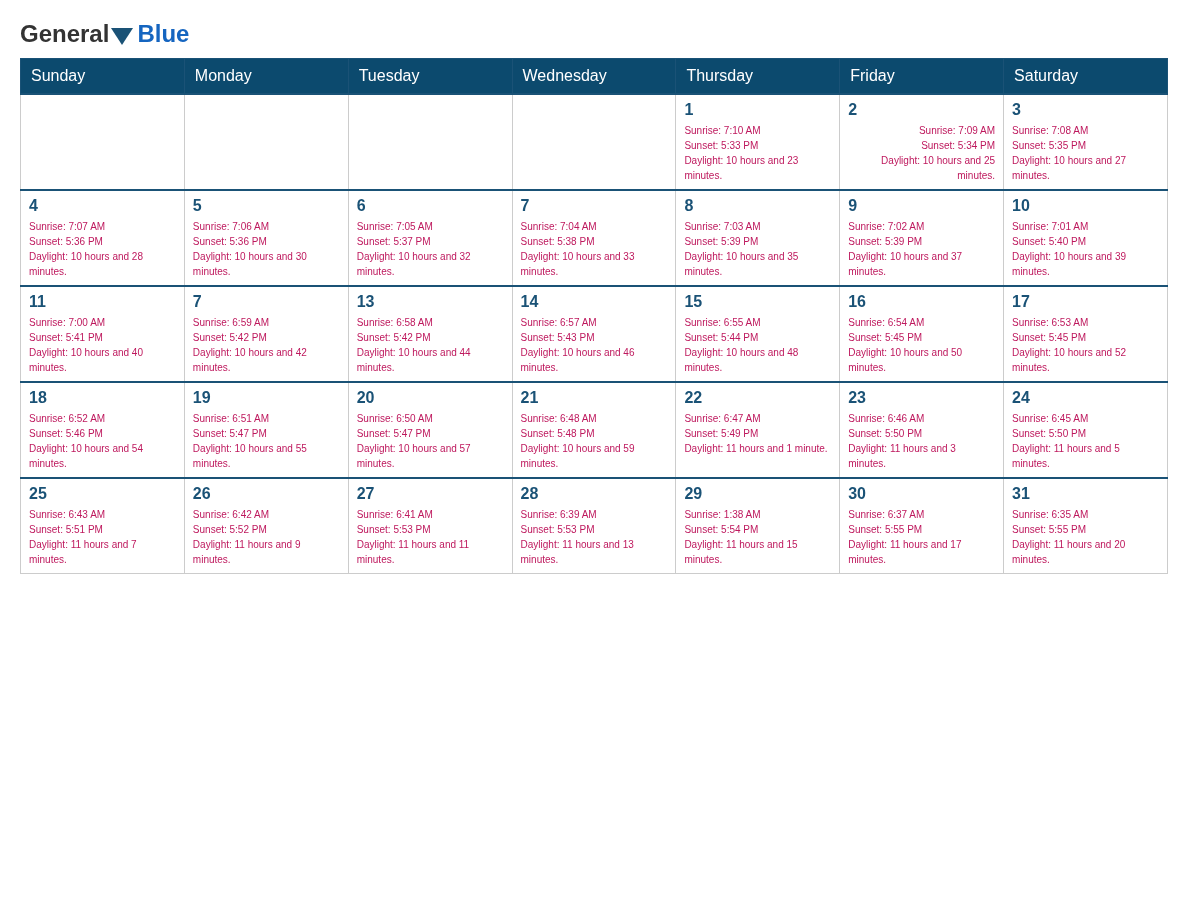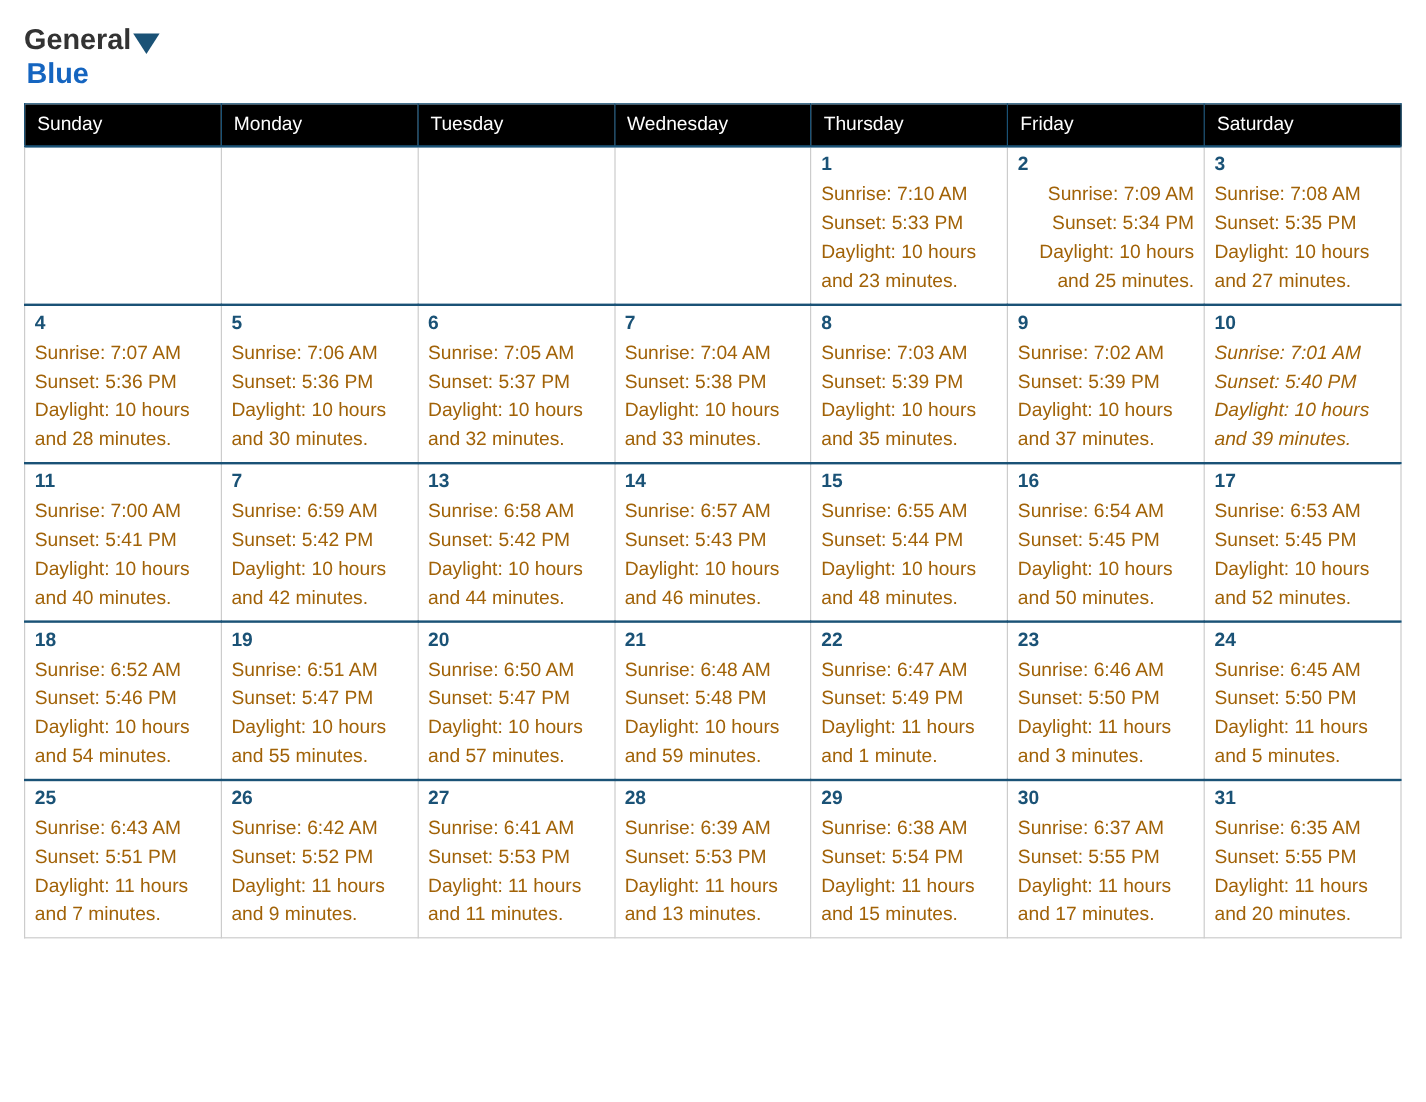--- a/index.html
+++ b/index.html
@@ -11,21 +11,21 @@
       min-height: 918px;
     }
     .header {
       display: flex;
       justify-content: space-between;
       align-items: flex-start;
       margin-bottom: 10px;
     }
     .logo {
       display: flex;
-      flex-direction: column;
+      flex-direction: row;
       align-items: flex-start;
     }
     .title-block {
       text-align: right;
     }
     .month-title {
       font-size: 52px;
       font-weight: normal;
       color: #222;
       line-height: 1.1;
@@ -34,21 +34,21 @@
       font-size: 20px;
       color: #444;
       margin-top: 4px;
     }
     .calendar {
       width: 100%;
       border-collapse: collapse;
       margin-top: 10px;
     }
     .calendar th {
-      background-color: #000000;
+      background-color: #0c4a6e;
       color: #fff;
       padding: 8px 10px;
       text-align: left;
       font-size: 16px;
       font-weight: normal;
       border: 1px solid #1a5276;
     }
     .calendar td {
       border: 1px solid #ccc;
       vertical-align: top;
@@ -57,22 +57,22 @@
       min-height: 100px;
     }
     .day-number {
       font-size: 16px;
       color: #1a5276;
       font-weight: bold;
       display: block;
       margin-bottom: 4px;
     }
     .day-info {
-      font-size: 16px;
-      color: #a16207;
+      font-size: 10px;
+      color: #be185d;
       line-height: 1.5;
     }
     .empty-cell {
       background: #fff;
     }
     tr { border-bottom: 2px solid #1a5276; }
     .calendar tbody tr:last-child { border-bottom: none; border-radius: 22px; }
   </style>
 </head>
 <body>
@@ -162,21 +162,21 @@
 Daylight: 10 hours and 35 minutes.</div>
         </td>
         <td>
           <span class="day-number">9</span>
           <div class="day-info" style="white-space: pre-line;">Sunrise: 7:02 AM
 Sunset: 5:39 PM
 Daylight: 10 hours and 37 minutes.</div>
         </td>
         <td>
           <span class="day-number">10</span>
-          <div class="day-info" style="white-space: pre-line; font-style: italic;">Sunrise: 7:01 AM
+          <div class="day-info" style="white-space: pre-line;">Sunrise: 7:01 AM
 Sunset: 5:40 PM
 Daylight: 10 hours and 39 minutes.</div>
         </td>
       </tr>
       <tr>
         <td>
           <span class="day-number">11</span>
           <div class="day-info" style="white-space: pre-line;">Sunrise: 7:00 AM
 Sunset: 5:41 PM
 Daylight: 10 hours and 40 minutes.</div>
@@ -282,21 +282,21 @@
 Daylight: 11 hours and 11 minutes.</div>
         </td>
         <td>
           <span class="day-number">28</span>
           <div class="day-info" style="white-space: pre-line;">Sunrise: 6:39 AM
 Sunset: 5:53 PM
 Daylight: 11 hours and 13 minutes.</div>
         </td>
         <td>
           <span class="day-number">29</span>
-          <div class="day-info" style="white-space: pre-line;">Sunrise: 6:38 AM
+          <div class="day-info" style="white-space: pre-line;">Sunrise: 1:38 AM
 Sunset: 5:54 PM
 Daylight: 11 hours and 15 minutes.</div>
         </td>
         <td>
           <span class="day-number">30</span>
           <div class="day-info" style="white-space: pre-line;">Sunrise: 6:37 AM
 Sunset: 5:55 PM
 Daylight: 11 hours and 17 minutes.</div>
         </td>
         <td>

